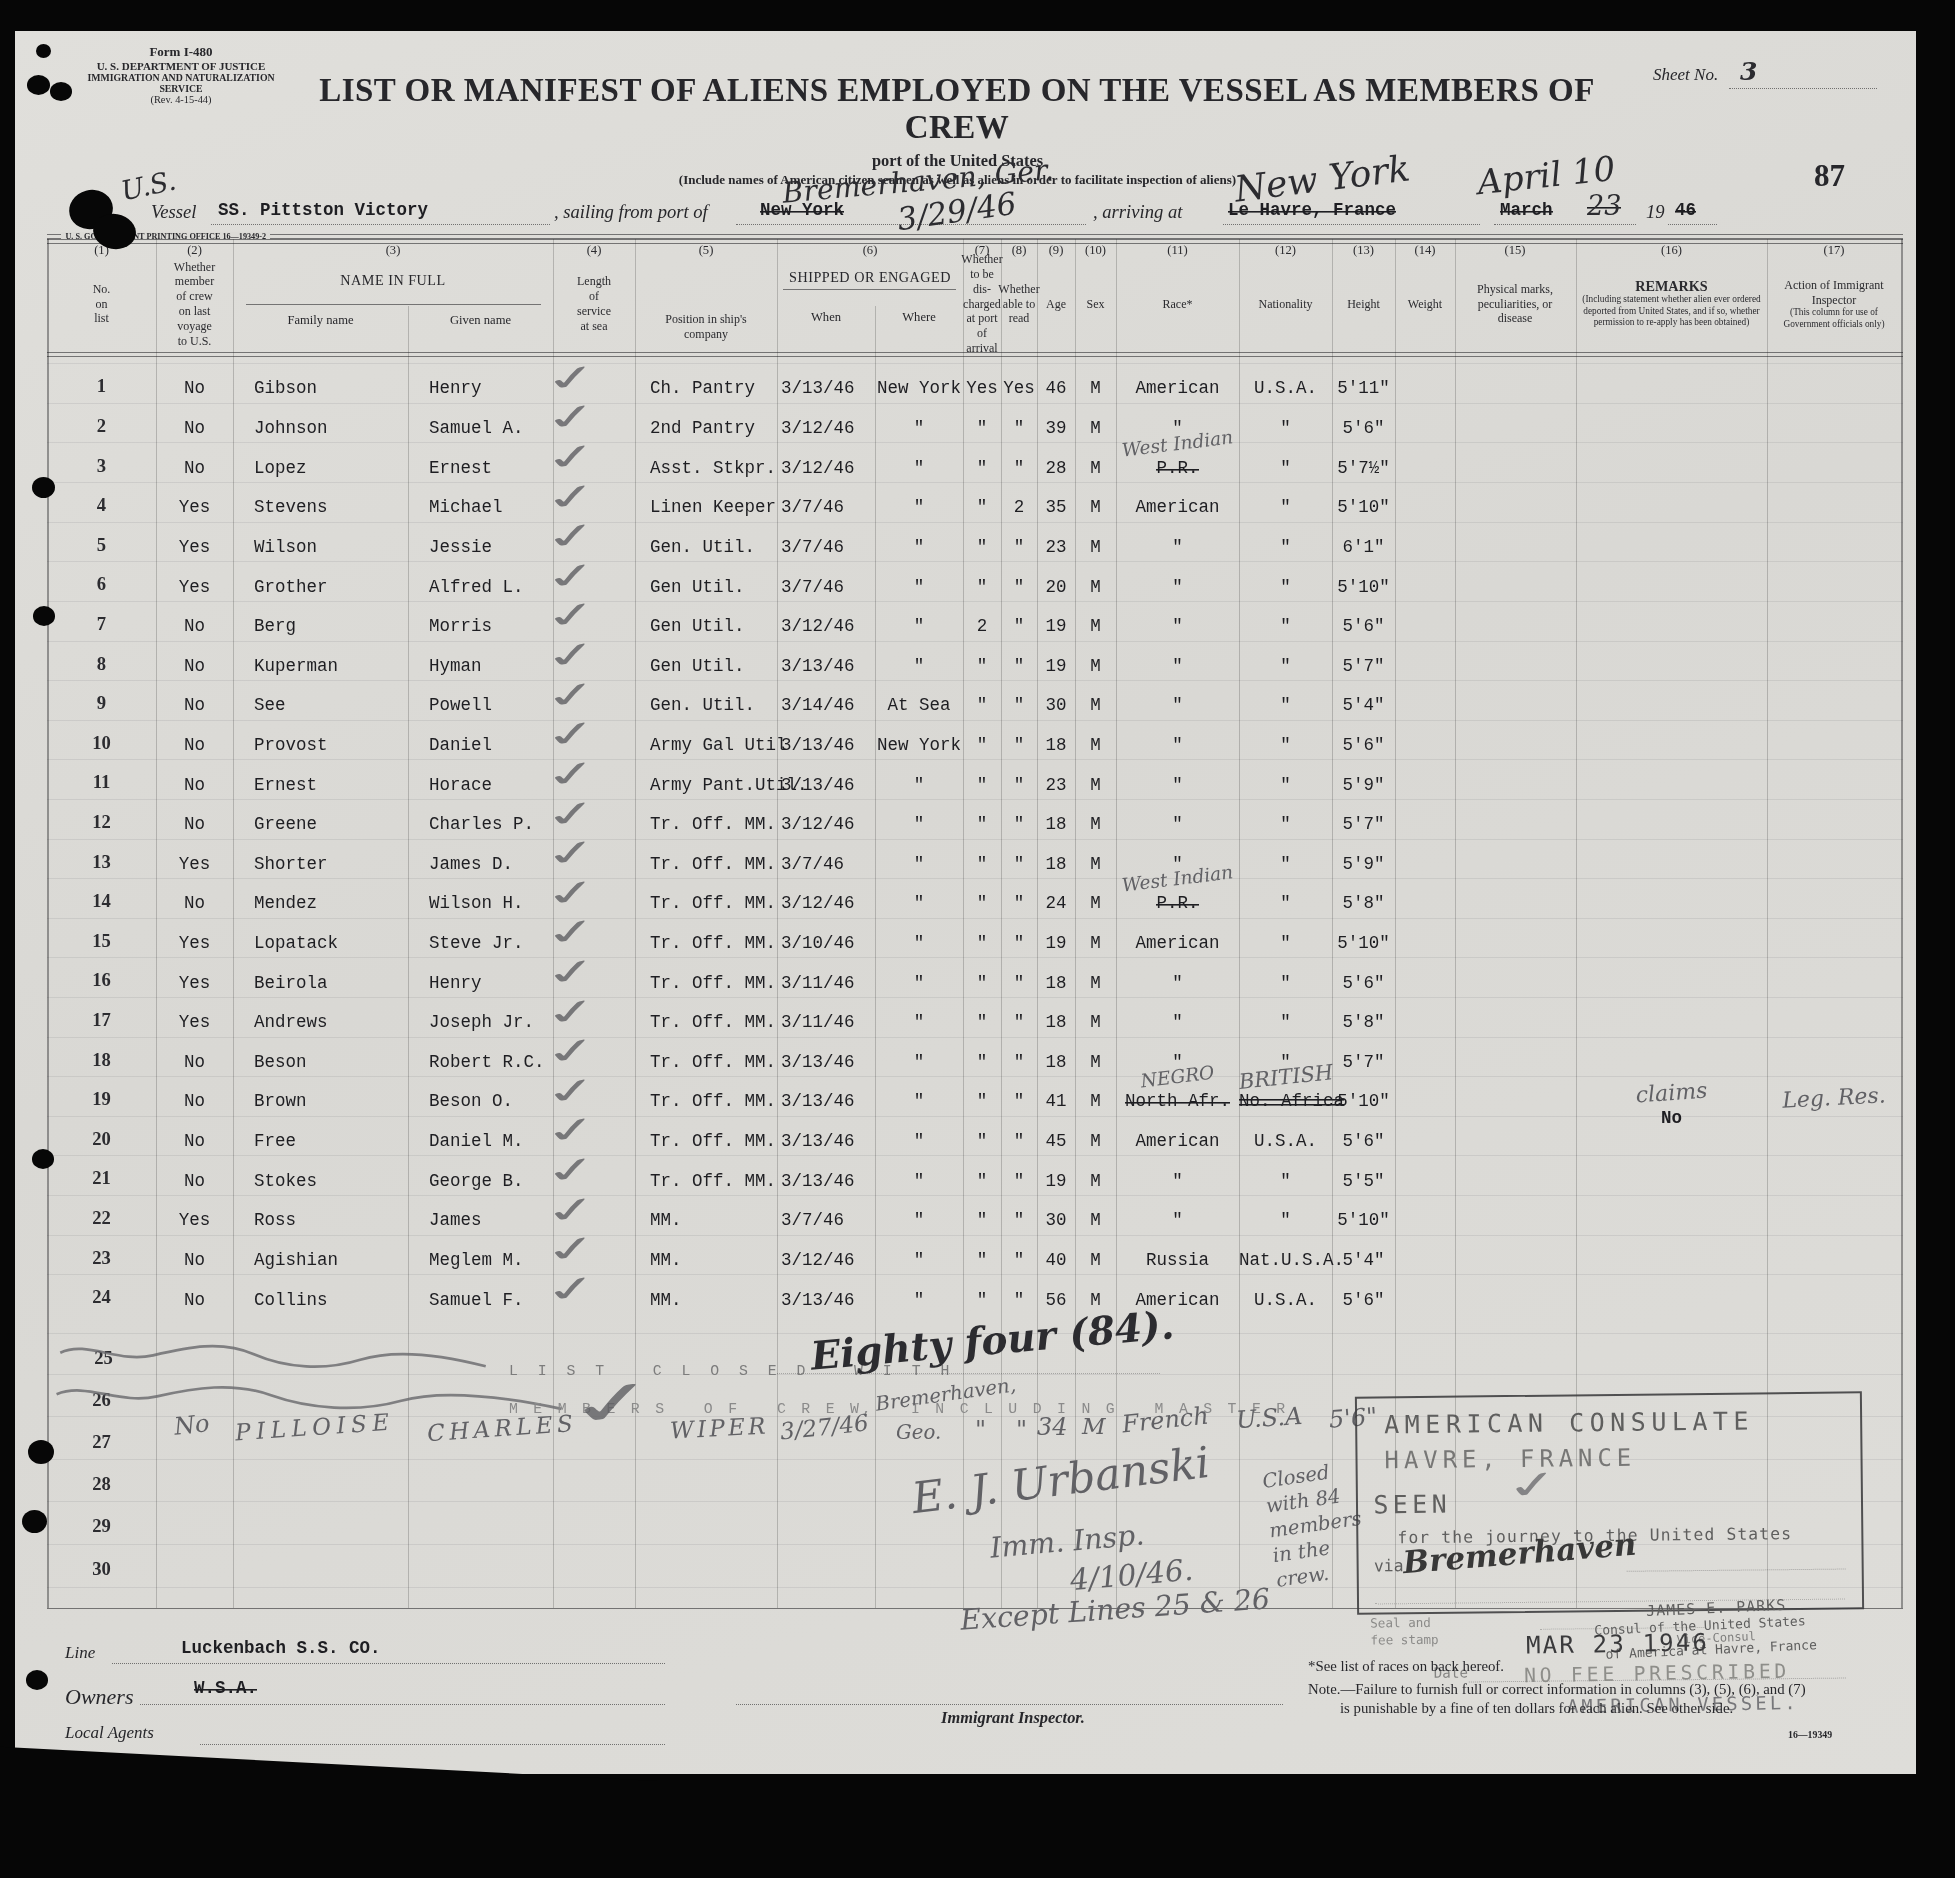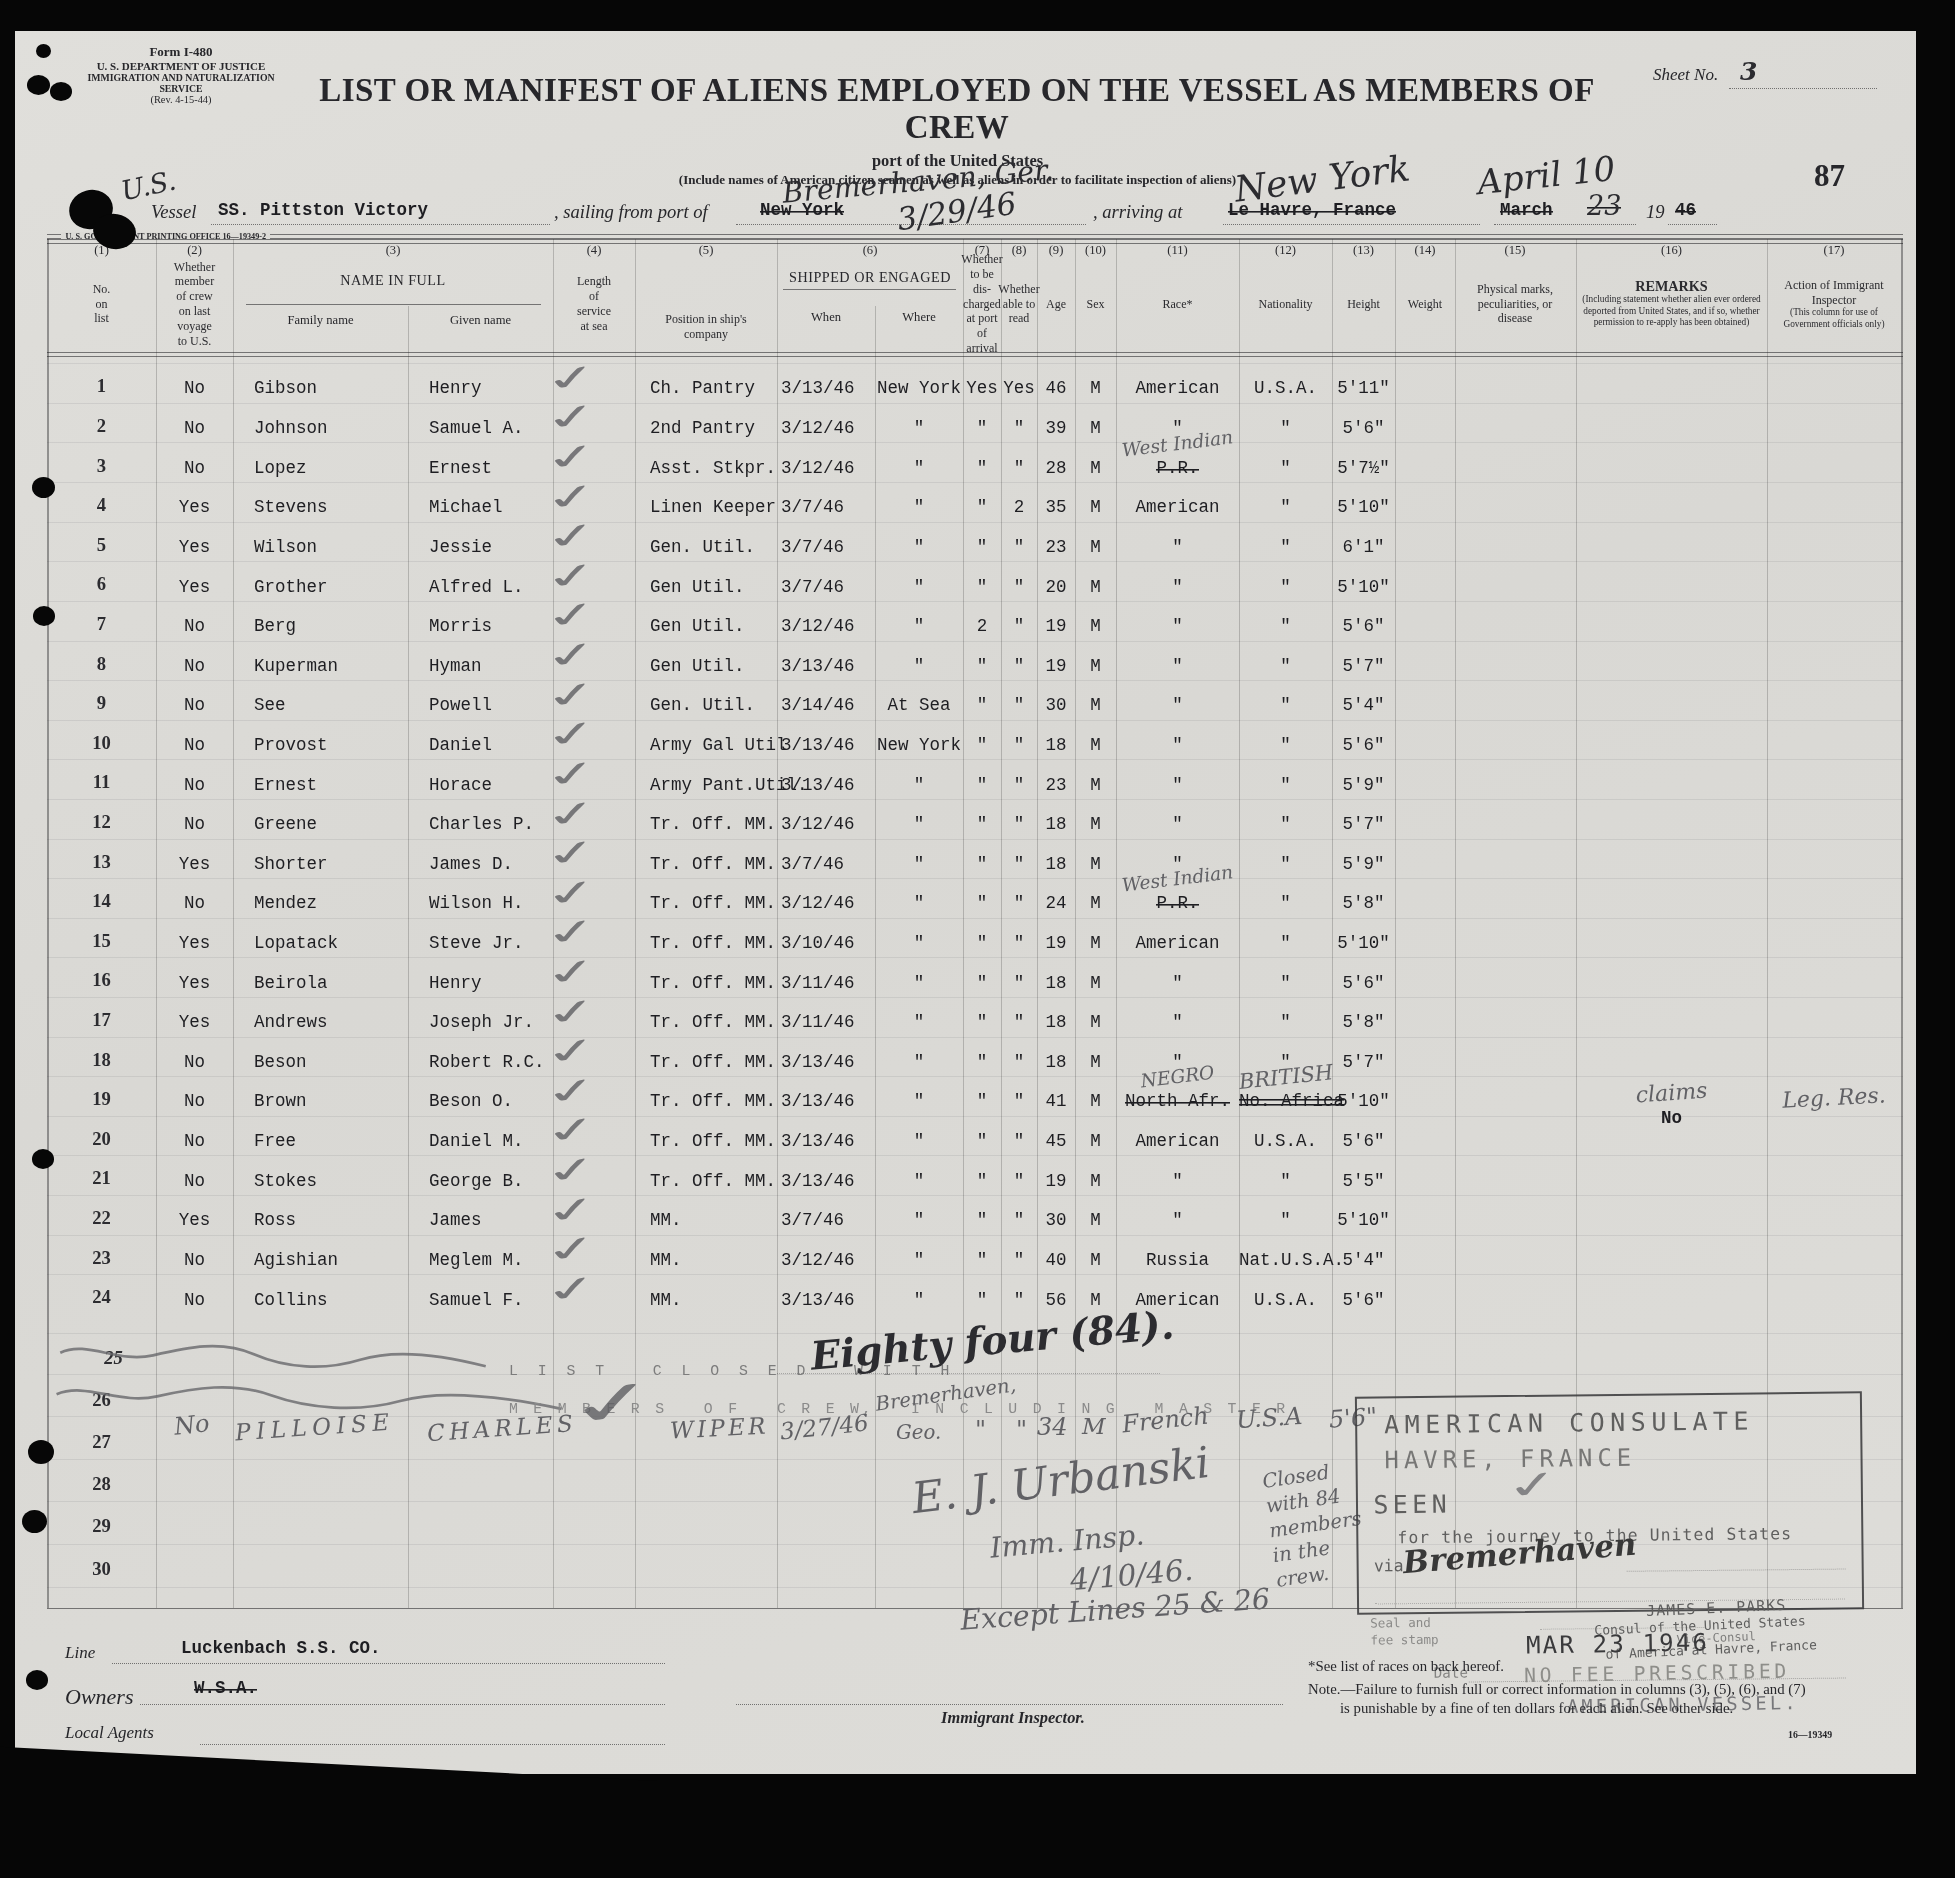--- a/index.html
+++ b/index.html
@@ -563,21 +563,21 @@
       <div class="abs typed" style="left: 781px; top: 1289px; width: 94px; text-align: left;">3/13/46</div>
       <div class="abs typed" style="left: 875px; top: 1289px; width: 88px; text-align: center;">"</div>
       <div class="abs typed" style="left: 963px; top: 1289px; width: 38px; text-align: center;">"</div>
       <div class="abs typed" style="left: 1001px; top: 1289px; width: 36px; text-align: center;">"</div>
       <div class="abs typed" style="left: 1037px; top: 1289px; width: 38px; text-align: center;">56</div>
       <div class="abs typed" style="left: 1075px; top: 1289px; width: 41px; text-align: center;">M</div>
       <div class="abs typed" style="left: 1116px; top: 1289px; width: 123px; text-align: center;">American</div>
       <div class="abs typed" style="left: 1239px; top: 1289px; width: 93px; text-align: center;">U.S.A.</div>
       <div class="abs typed" style="left: 1332px; top: 1289px; width: 63px; text-align: center;">5'6"</div>
       <div class="abs check" style="left: 557px; top: 1269px; font-size: 35px; transform: scaleX(1.9) rotate(-10deg);">✓</div>
-      <div class="abs rownum ctr" style="left: 59px; top: 1347px; width: 109px; font-style: italic;">25</div>
+      <div class="abs rownum ctr" style="left: 49px; top: 1347px; width: 109px;">25</div>
       <div class="abs rownum ctr" style="left: 47px; top: 1389px; width: 109px;">26</div>
       <div class="abs rownum ctr" style="left: 47px; top: 1431px; width: 109px;">27</div>
       <div class="abs rownum ctr" style="left: 47px; top: 1473px; width: 109px;">28</div>
       <div class="abs rownum ctr" style="left: 47px; top: 1515px; width: 109px;">29</div>
       <div class="abs rownum ctr" style="left: 47px; top: 1558px; width: 109px;">30</div>
     </div>
 
   <svg class="abs" style="left:57px;top:1339px;" width="432" height="36" viewBox="0 0 790 66">
     <path d="M5,25 C55,2 110,45 175,30 S300,2 360,28 S490,58 555,38 S700,28 785,50" stroke="#68686c" stroke-width="5" fill="none" opacity="0.8"></path>
   </svg>

